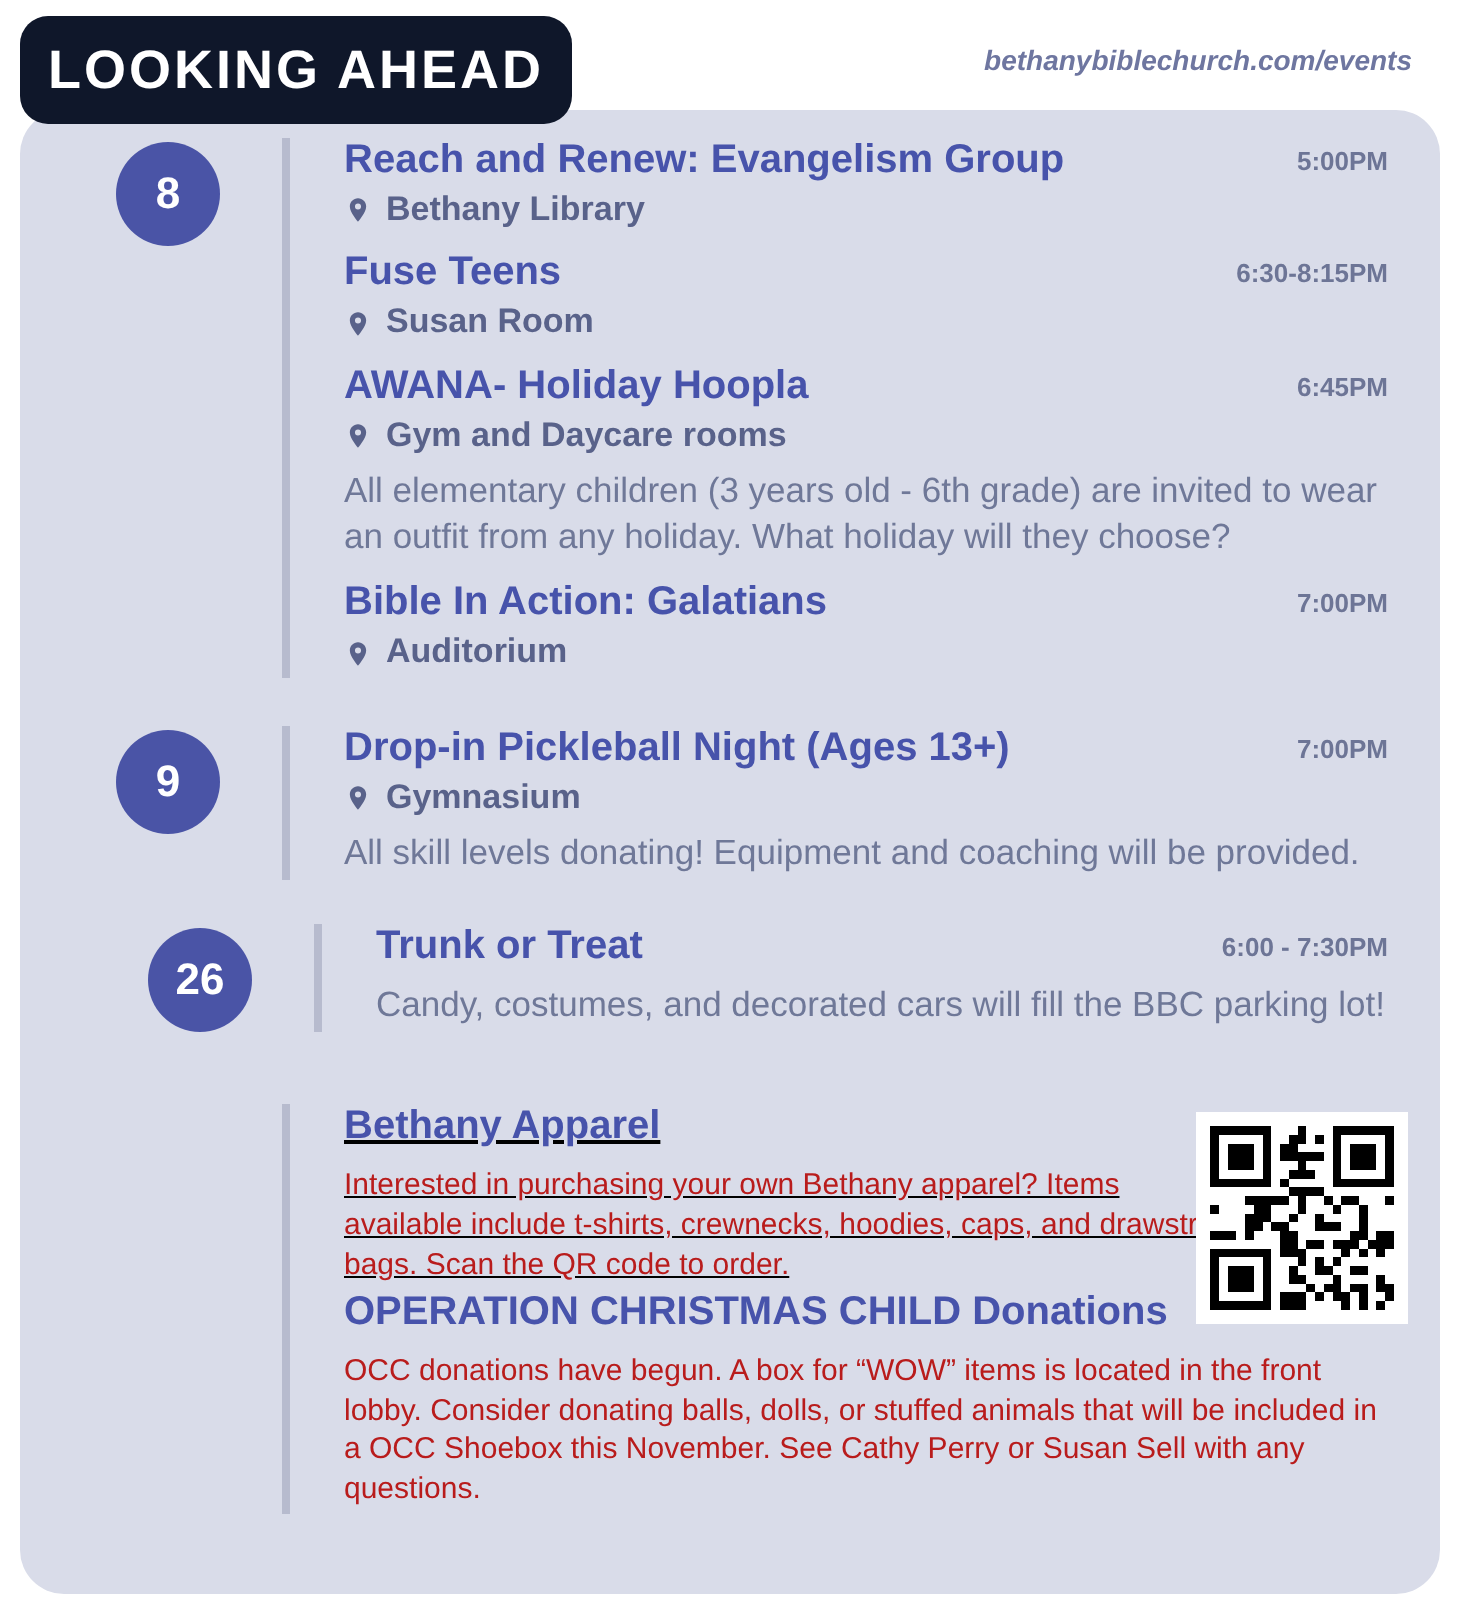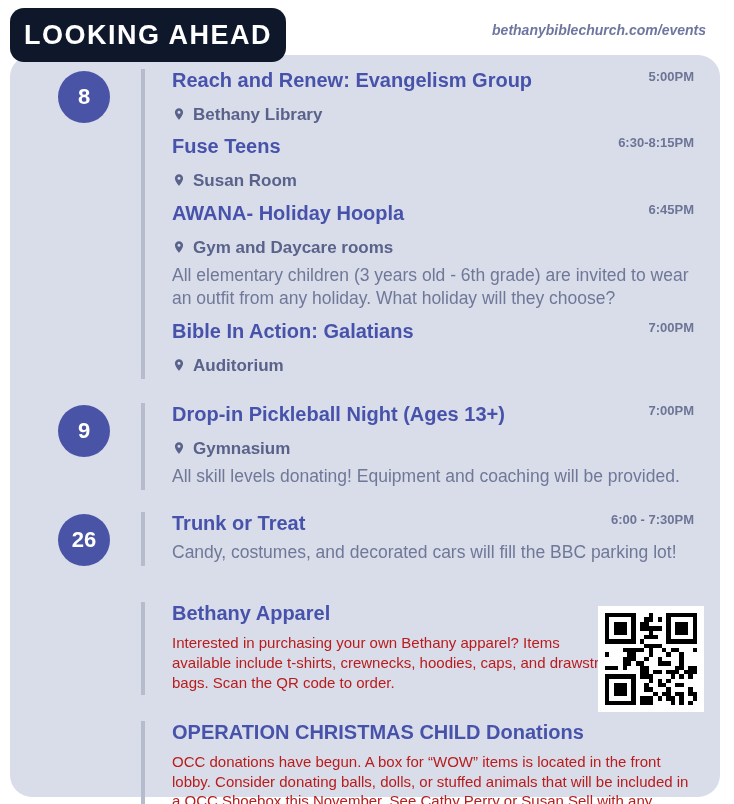--- a/index.html
+++ b/index.html
@@ -28,49 +28,49 @@
   .card{
     position:absolute;left:10px;top:55px;
     width:710px;height:742px;box-sizing:border-box;
     background:#d9dce9;border-radius:22px;
     padding-top:14px;
     z-index:1;
   }
   .group{display:flex;align-items:flex-start;position:relative;}
   .g8{margin-bottom:24px;}
   .g9{margin-bottom:22px;}
-  .g26{margin-bottom:36px;}
-  .gapparel{margin-bottom:26px;}
+  .g26{margin-bottom:36px;padding-left:16px;}
+  .gapparel{text-decoration:underline;}
   .day-col{width:100px;flex:none;display:flex;justify-content:flex-end;}
   .day-circle{
     width:52px;height:52px;border-radius:50%;
     background:#4a54a6;color:#ffffff;
     font-size:22px;font-weight:700;
     display:flex;align-items:center;justify-content:center;
     margin-top:2px;
   }
   .content-col{
     flex:1;margin-left:31px;
     border-left:4px solid #b7bbce;
     padding:0 26px 2px 27px;
     min-width:0;
   }
   .event{margin-bottom:10px;}
   .event:last-child{margin-bottom:0;}
-  .event-head{display:flex;align-items:flex-start;}
+  .event-head{display:flex;align-items:center;}
   .event-title{
     flex:1;font-size:20px;line-height:1.15;font-weight:700;color:#4753ab;
   }
   .event-time{
     font-size:13px;font-weight:700;color:#6d7596;white-space:nowrap;padding-left:10px;
   }
   .event-loc{
-    display:flex;align-items:flex-start;gap:7px;
+    display:flex;align-items:center;gap:7px;
     font-size:17px;font-weight:700;color:#59628a;
-    margin-top:13px;line-height:1.2;
+    margin-top:3px;line-height:1.2;
   }
   .pin{flex:none;display:inline-flex;}
   .event-desc{
     font-size:17.5px;color:#6f7898;line-height:1.32;
     margin:6px 0 0 0;
   }
   .section-heading{
     font-size:20px;line-height:1.15;font-weight:700;color:#4753ab;margin:0;
   }
   .section-body{

